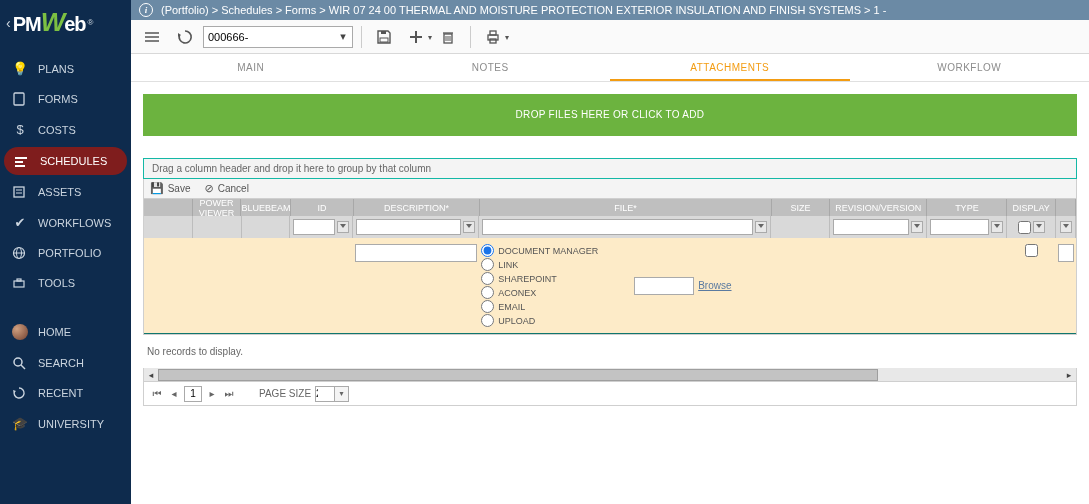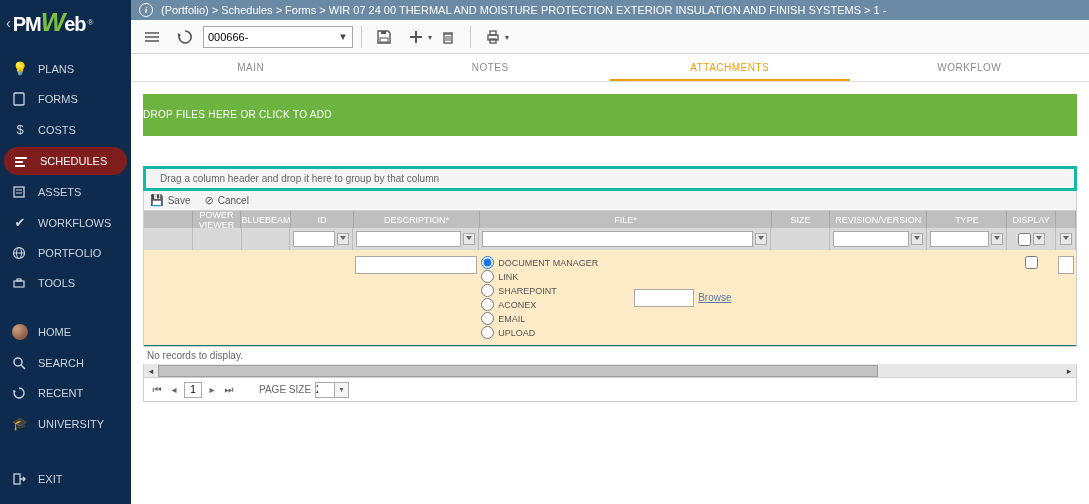--- a/index.html
+++ b/index.html
@@ -35,23 +35,23 @@
 .record-select { height: 22px; width: 150px; border: 1px solid #aaa; background: #fff; display: flex; align-items: center; padding: 0 4px; font-size: 11px; position: relative; }
 .record-select .caret { position: absolute; right: 2px; width: 14px; text-align: center; color: #444; }
 
 
 .tabs { display: flex; border-bottom: 1px solid #e0e0e0; background: #fff; height: 28px; }
 .tab { flex: 1; text-align: center; line-height: 28px; font-size: 10px; color: #8c8c8c; letter-spacing: 0.5px; cursor: pointer; }
 .tab.active { color: #f39c12; border-bottom: 2px solid #f39c12; }
 
 
 .content { flex: 1; background: #fff; padding: 12px; overflow: auto; }
-.dropzone { background: #6cb33f; color: #fff; text-align: left; height: 42px; line-height: 42px; font-size: 10px; letter-spacing: 0.3px; }
-
-.group-bar { background: #f4f4f4; border: 3px solid #14b8a6; padding: 4px 14px; color: #666; font-size: 10px; margin-top: 30px; }
+.dropzone { background: #6cb33f; color: #fff; text-align: center; height: 42px; line-height: 42px; font-size: 10px; letter-spacing: 0.3px; }
+
+.group-bar { background: #f4f4f4; border: 1px solid #14b8a6; padding: 4px 8px; color: #666; font-size: 10px; margin-top: 22px; }
 
 .action-row { display: flex; gap: 14px; padding: 3px 6px; background: #f4f4f4; border-left: 1px solid #cfcfcf; border-right: 1px solid #cfcfcf; border-bottom: 1px solid #cfcfcf; }
 .action-link { display: flex; align-items: center; gap: 4px; color: #555; cursor: pointer; font-size: 10px; }
 .action-link .sym { font-size: 11px; }
 
 
 .grid { border: 1px solid #cfcfcf; border-top: none; }
 .grid-header { display: flex; background: #bfbfbf; color: #fff; font-size: 9px; height: 17px; }
 .grid-header .cell { display: flex; align-items: center; justify-content: center; border-right: 1px solid #a8a8a8; padding: 0 2px; text-align: center; }
 .grid-filter { display: flex; background: #d9d9d9; height: 22px; }
@@ -74,21 +74,21 @@
 
 .edit-row { display: flex; background: #fdebc8; border-bottom: 1px solid #0f766e; padding: 6px 0; align-items: flex-start; min-height: 72px; }
 .edit-row .cell { display: flex; align-items: center; justify-content: center; padding: 0 2px; }
 .edit-row input[type=text] { height: 18px; border: 1px solid #aaa; width: 100%; font-size: 10px; padding: 0 2px; }
 .radio-col { display: flex; flex-direction: column; gap: 1px; font-size: 9px; color: #555; }
 .radio-col label { display: flex; align-items: center; gap: 4px; cursor: pointer; }
 .radio-col input[type=radio] { margin: 0; accent-color: #1a73e8; }
 .file-ctrls { display: flex; align-items: center; gap: 4px; margin-left: 36px; }
 .browse-link { color: #5a7aa0; font-size: 10px; text-decoration: underline; cursor: pointer; }
 
-.no-records { color: #666; font-size: 10px; padding: 3px 4px; }
+.no-records { color: #666; font-size: 10px; padding: 11px 4px; }
 
 
 .hscroll { height: 14px; background: #e8e8e8; border: 1px solid #cfcfcf; border-top: none; display: flex; align-items: center; position: relative; }
 .hscroll .arrow { width: 14px; height: 14px; display: flex; align-items: center; justify-content: center; font-size: 9px; color: #444; }
 .hscroll .thumb { position: absolute; left: 14px; height: 12px; top: 1px; background: #c3c3c3; border: 1px solid #9e9e9e; }
 
 
 .pager { height: 24px; border: 1px solid #cfcfcf; border-top: none; display: flex; align-items: center; padding: 0 6px; gap: 3px; color: #666; font-size: 10px; }
 .pager .pbtn { width: 14px; height: 14px; display: flex; align-items: center; justify-content: center; color: #666; cursor: pointer; }
 .page-input { width: 18px; height: 16px; border: 1px solid #aaa; text-align: center; font-size: 10px; }
@@ -194,32 +194,20 @@
               <polygon points="1,4 4,5 2,7" fill="#cbd5df"></polygon>
             </svg>
         </span>
         <span>RECENT</span>
       </div>
       <div class="side-item">
         <span class="icon">🎓</span>
         <span>UNIVERSITY</span>
       </div>
 
-      <div class="side-bottom">
-        <div class="side-item">
-          <span class="icon">
-            <svg width="14" height="14" viewBox="0 0 14 14">
-                <rect x="2" y="2" width="6" height="10" fill="none" stroke="#cbd5df" stroke-width="1.3"></rect>
-                <line x1="8" y1="7" x2="13" y2="7" stroke="#cbd5df" stroke-width="1.5"></line>
-                <polyline points="11,5 13,7 11,9" fill="none" stroke="#cbd5df" stroke-width="1.5"></polyline>
-              </svg>
-          </span>
-          <span>EXIT</span>
-        </div>
-      </div>
     </div>
   </div>
 
   <div class="main">
 
     <div class="topbar">
       <span class="info-icon">i</span>
       <span>(Portfolio) &gt; Schedules &gt; Forms &gt; WIR 07 24 00 THERMAL AND MOISTURE PROTECTION EXTERIOR INSULATION AND FINISH SYSTEMS &gt; 1 -</span>
     </div>
 

